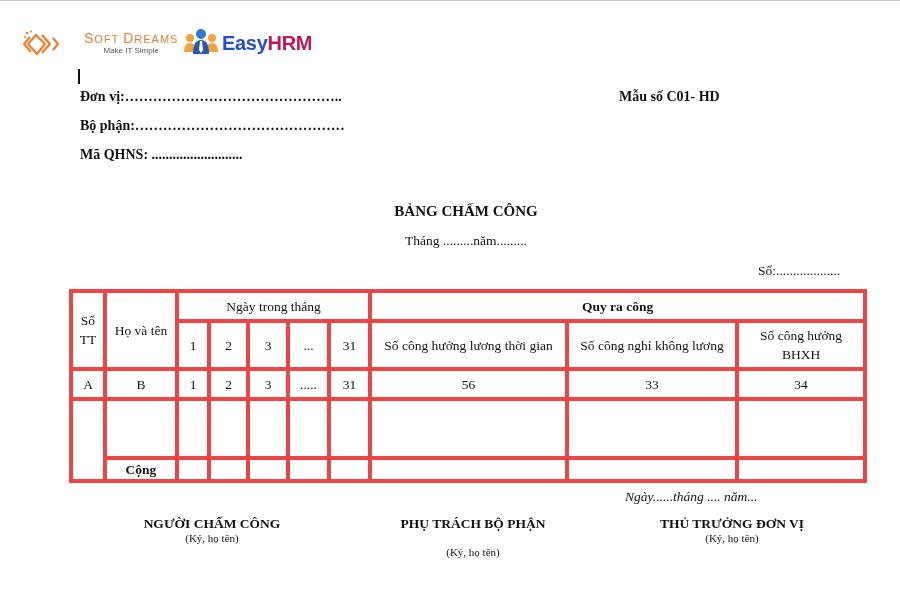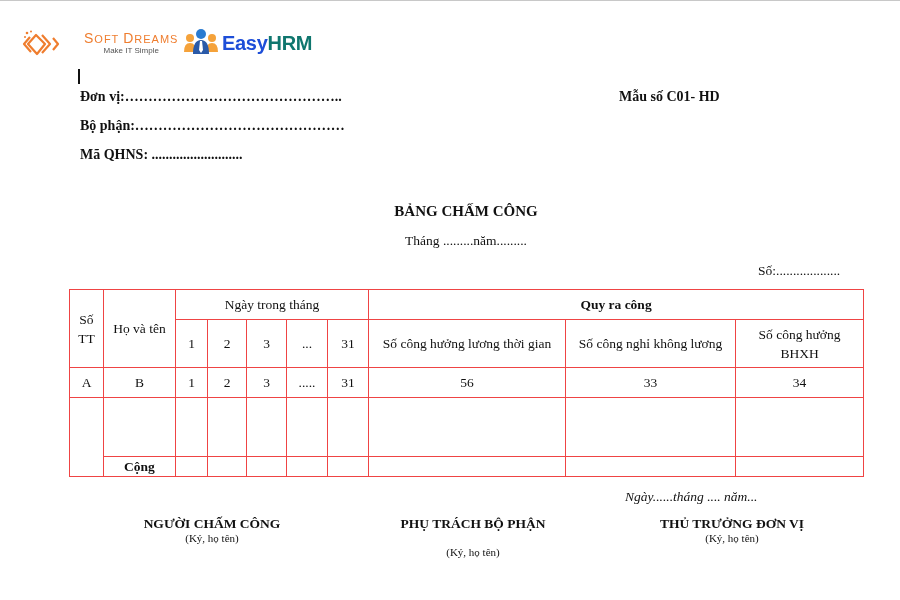--- a/index.html
+++ b/index.html
@@ -14,34 +14,34 @@
   .sd-logo { left: 22px; top: 27px; height: 32px; display: flex; align-items: center; }
   .sd-mark { width: 40px; height: 30px; }
   .sd-text { margin-left: 22px; display: flex; flex-direction: column; align-items: center; }
   .sd-name { font-family: "Liberation Sans", sans-serif; color: #ef7d2e; font-size: 11px; letter-spacing: 1px; line-height: 12px; }
   .sd-name .big { font-size: 14px; }
   .sd-tag { font-family: "Liberation Sans", sans-serif; color: #555; font-size: 8px; line-height: 10px; margin-top: 1px; }
   .ehrm-logo { left: 183px; top: 27px; height: 30px; display: flex; align-items: center; }
   .ehrm-mark { width: 36px; height: 30px; }
   .ehrm-text { font-family: "Liberation Sans", sans-serif; font-weight: bold; font-size: 20px; margin-left: 3px; letter-spacing: -0.3px; }
   .ehrm-easy { color: #1d4ed8; }
-  .ehrm-hrm { color: #0f766e; }
+  .ehrm-hrm { color: #be185d; }
   .cursor { left: 78px; top: 68px; width: 2px; height: 15px; background: #111; }
 
   .hdr { font-weight: bold; font-size: 14px; }
   .center { text-align: center; }
   .title { left: 0; width: 932px; top: 202px; font-weight: bold; font-size: 15px; }
   .subtitle { left: 0; width: 932px; top: 232px; font-size: 13.5px; }
   .so { left: 758px; top: 262px; font-size: 13.5px; }
 
   table.grid {
     position: absolute; left: 69px; top: 288px; width: 794px;
     border-collapse: collapse; table-layout: fixed; font-size: 13.5px;
   }
-  table.grid td { border: 1px solid #ef4444; text-align: center; vertical-align: middle; padding: 0 3px; line-height: 19px; }
+  table.grid td { border: 4px solid #ef4444; text-align: center; vertical-align: middle; padding: 0 3px; line-height: 19px; }
   table.grid .bold { font-weight: bold; }
 
   .date-line { left: 625px; top: 488px; font-style: italic; font-size: 13.5px; }
   .sig-title { font-weight: bold; font-size: 13.5px; text-align: center; }
   .sig-note { font-size: 11px; text-align: center; }
 </style>
 </head>
 <body>
 
 <div class="abs sd-logo">

